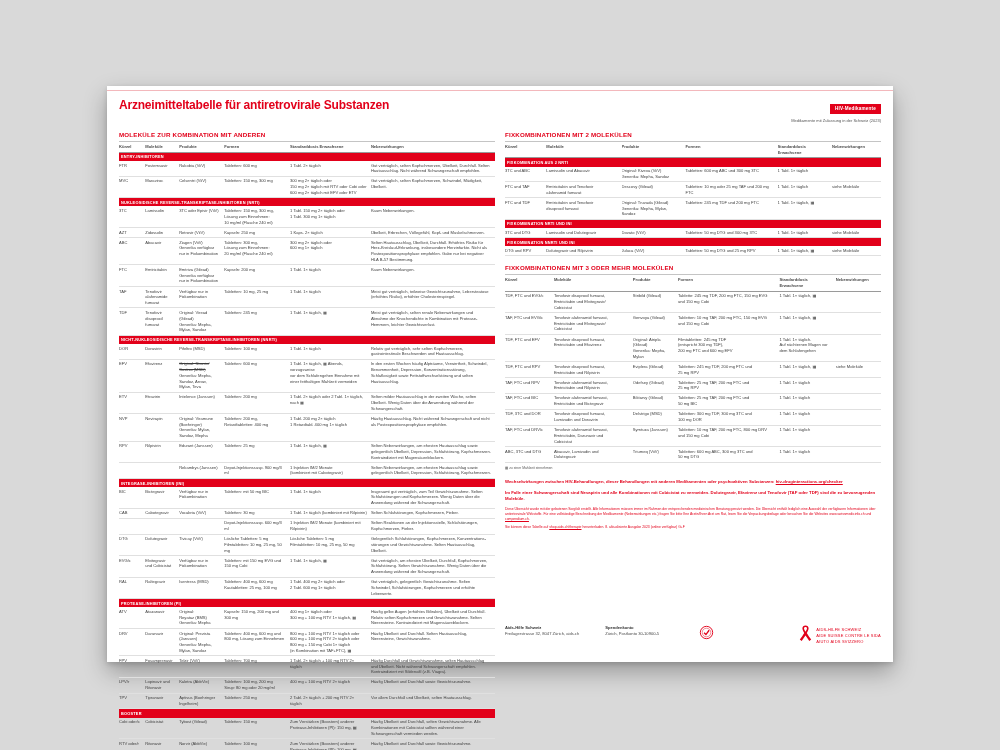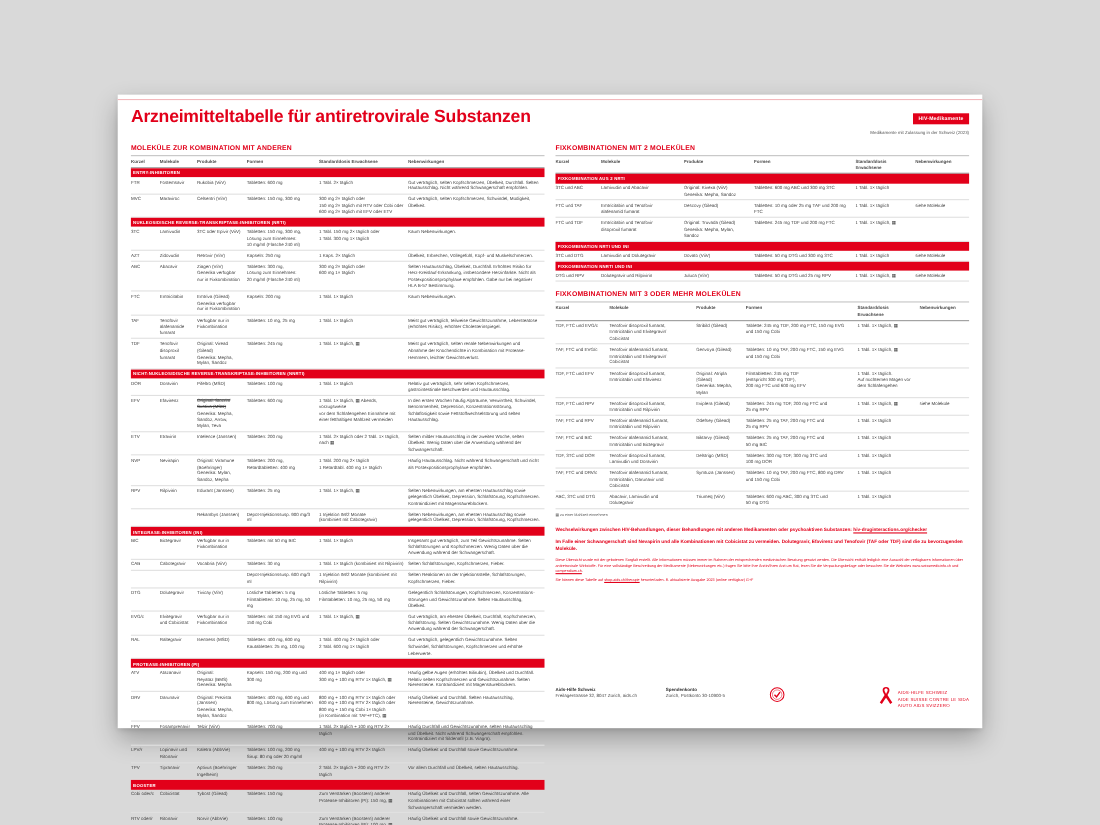--- a/index.html
+++ b/index.html
@@ -3,21 +3,21 @@
 <meta charset="utf-8">
 <style>
   html,body{margin:0;padding:0;}
   body{width:1000px;height:750px;background:#d9d9d9;overflow:hidden;
        font-family:"Liberation Sans","DejaVu Sans",sans-serif;}
   .poster{position:absolute;left:107px;top:86px;width:786px;height:576px;background:#fff;
           box-shadow:0 10px 22px rgba(0,0,0,.30),0 2px 5px rgba(0,0,0,.15);box-sizing:border-box;
           padding:10px 12px 8px 12px;}
   .top-rule{position:absolute;top:4px;left:0;right:0;height:1px;background:#f3b8bc;}
   header{display:flex;justify-content:space-between;align-items:flex-start;}
-  h1{margin:2px 0 0 0;font-size:16px;letter-spacing:-.2px;color:#e2001a;font-weight:bold;}
+  h1{margin:2px 0 0 0;font-size:12px;letter-spacing:-.2px;color:#e2001a;font-weight:bold;}
   .header-right{text-align:right;}
   .badge{display:inline-block;background:#e2001a;color:#fff;font-size:4.6px;font-weight:bold;
          padding:2.5px 5px;letter-spacing:.2px;}
   .subtitle{font-size:4px;color:#555;margin-top:4px;}
   .cols{display:flex;gap:10px;margin-top:8px;height:516px;}
   .col{width:50%;box-sizing:border-box;display:flex;flex-direction:column;}
   h2{margin:0 0 3px 0;font-size:6.2px;color:#e2001a;font-weight:bold;letter-spacing:.2px;}
   h2.mt{margin-top:8px;}
   .tbl{width:100%;}
   .trow{display:grid;border-bottom:1px solid #e0e0e0;padding:1.6px 0 1.8px 0;}

